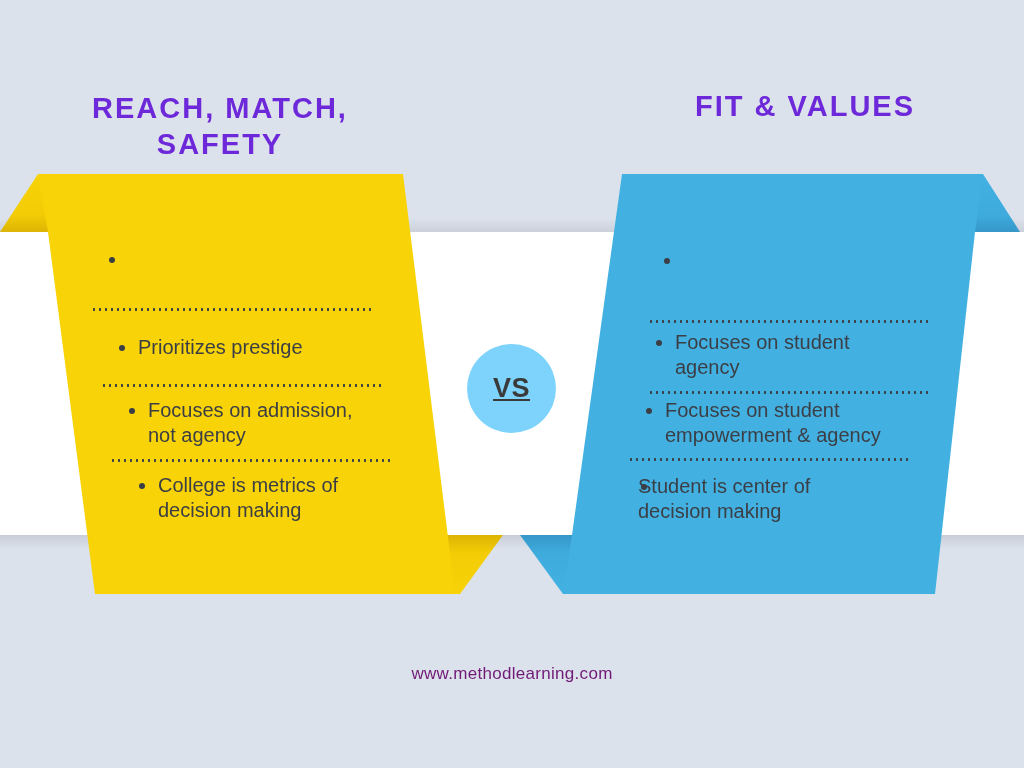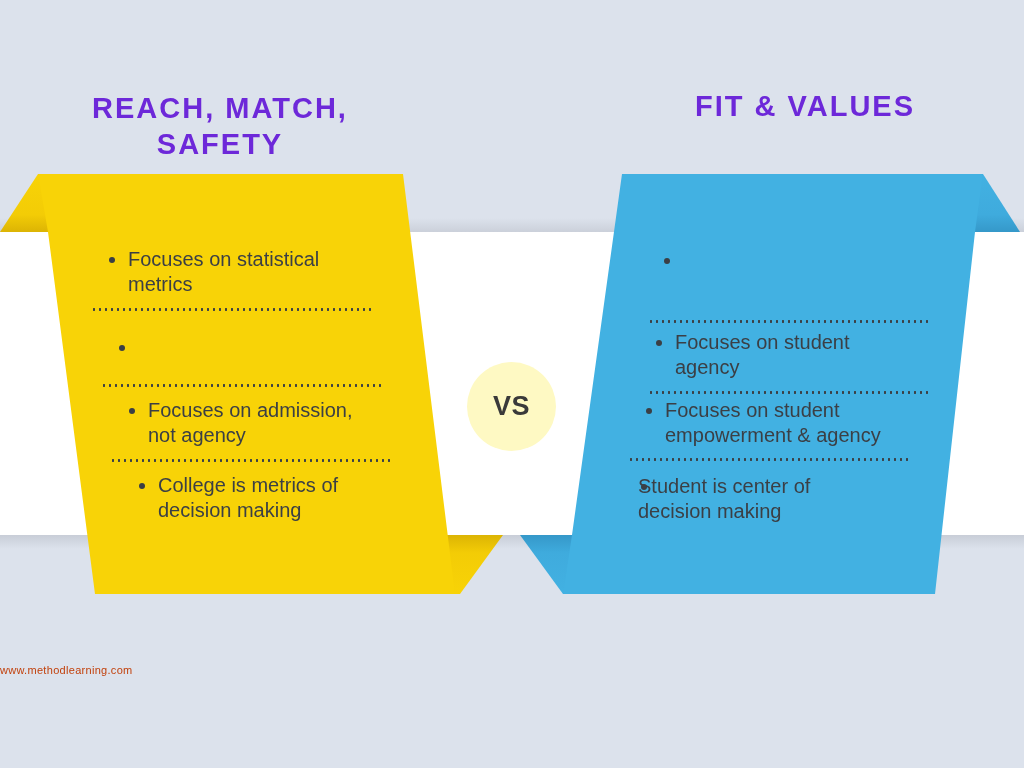--- a/index.html
+++ b/index.html
@@ -40,28 +40,28 @@
       content: ""; position: absolute; left: 3px; top: 10px;
       width: 6px; height: 6px; border-radius: 50%; background: #3b3f45;
     }
     .item-text { white-space: pre-line; }
     .dots {
       position: absolute; height: 3px;
       background-image: radial-gradient(circle, #3b3f45 1.1px, transparent 1.3px);
       background-size: 6px 3px; background-repeat: repeat-x;
     }
     .vs {
-      position: absolute; left: 467px; top: 362px; width: 89px; height: 89px;
-      border-radius: 50%; background: #fef9c3;
+      position: absolute; left: 467px; top: 344px; width: 89px; height: 89px;
+      border-radius: 50%; background: #7dd3fc;
       display: flex; align-items: center; justify-content: center;
-      font-weight: 700; font-size: 27px; color: #3a3a3a; letter-spacing: 0.5px;
+      font-weight: 700; font-size: 27px; color: #3a3a3a; letter-spacing: 0.5px; text-decoration: underline;
     }
     .footer {
       position: absolute; left: 0; width: 1024px; top: 664px;
-      font-size: 11px; color: #c2410c; letter-spacing: 0.3px;
+      text-align: center; font-size: 17px; color: #701a75; letter-spacing: 0.3px;
     }
   </style>
 </head>
 <body>
 
 <div class="band-shadow-top"></div>
 <div class="band"></div>
 <div class="band-shadow-bottom"></div>
 
 <svg class="shapes" width="1024" height="768" viewBox="0 0 1024 768">
@@ -100,27 +100,26 @@
 
   <polygon points="622,174 983,174 975,232 935,594 563,594 572,535" fill="#42b1e2"></polygon>
 </svg>
 
 <div class="heading left" style="white-space:pre-line;">REACH, MATCH,
 SAFETY</div>
 <div class="heading right">FIT &amp; VALUES</div>
 
 <div class="item" style="left:106px; top:247px;">
   <span class="bullet"></span>
-  <span class="item-text">Focuses on statistical
-metrics</span>
 </div>
 <div class="dots" style="left:91px; top:308px; width:280px;"></div>
 
 <div class="item" style="left:116px; top:335px;">
   <span class="bullet"></span>
+  <span class="item-text">Prioritizes prestige</span>
 </div>
 <div class="dots" style="left:101px; top:384px; width:280px;"></div>
 
 <div class="item" style="left:126px; top:398px;">
   <span class="bullet"></span>
   <span class="item-text">Focuses on admission,
 not agency</span>
 </div>
 <div class="dots" style="left:110px; top:459px; width:280px;"></div>
 

